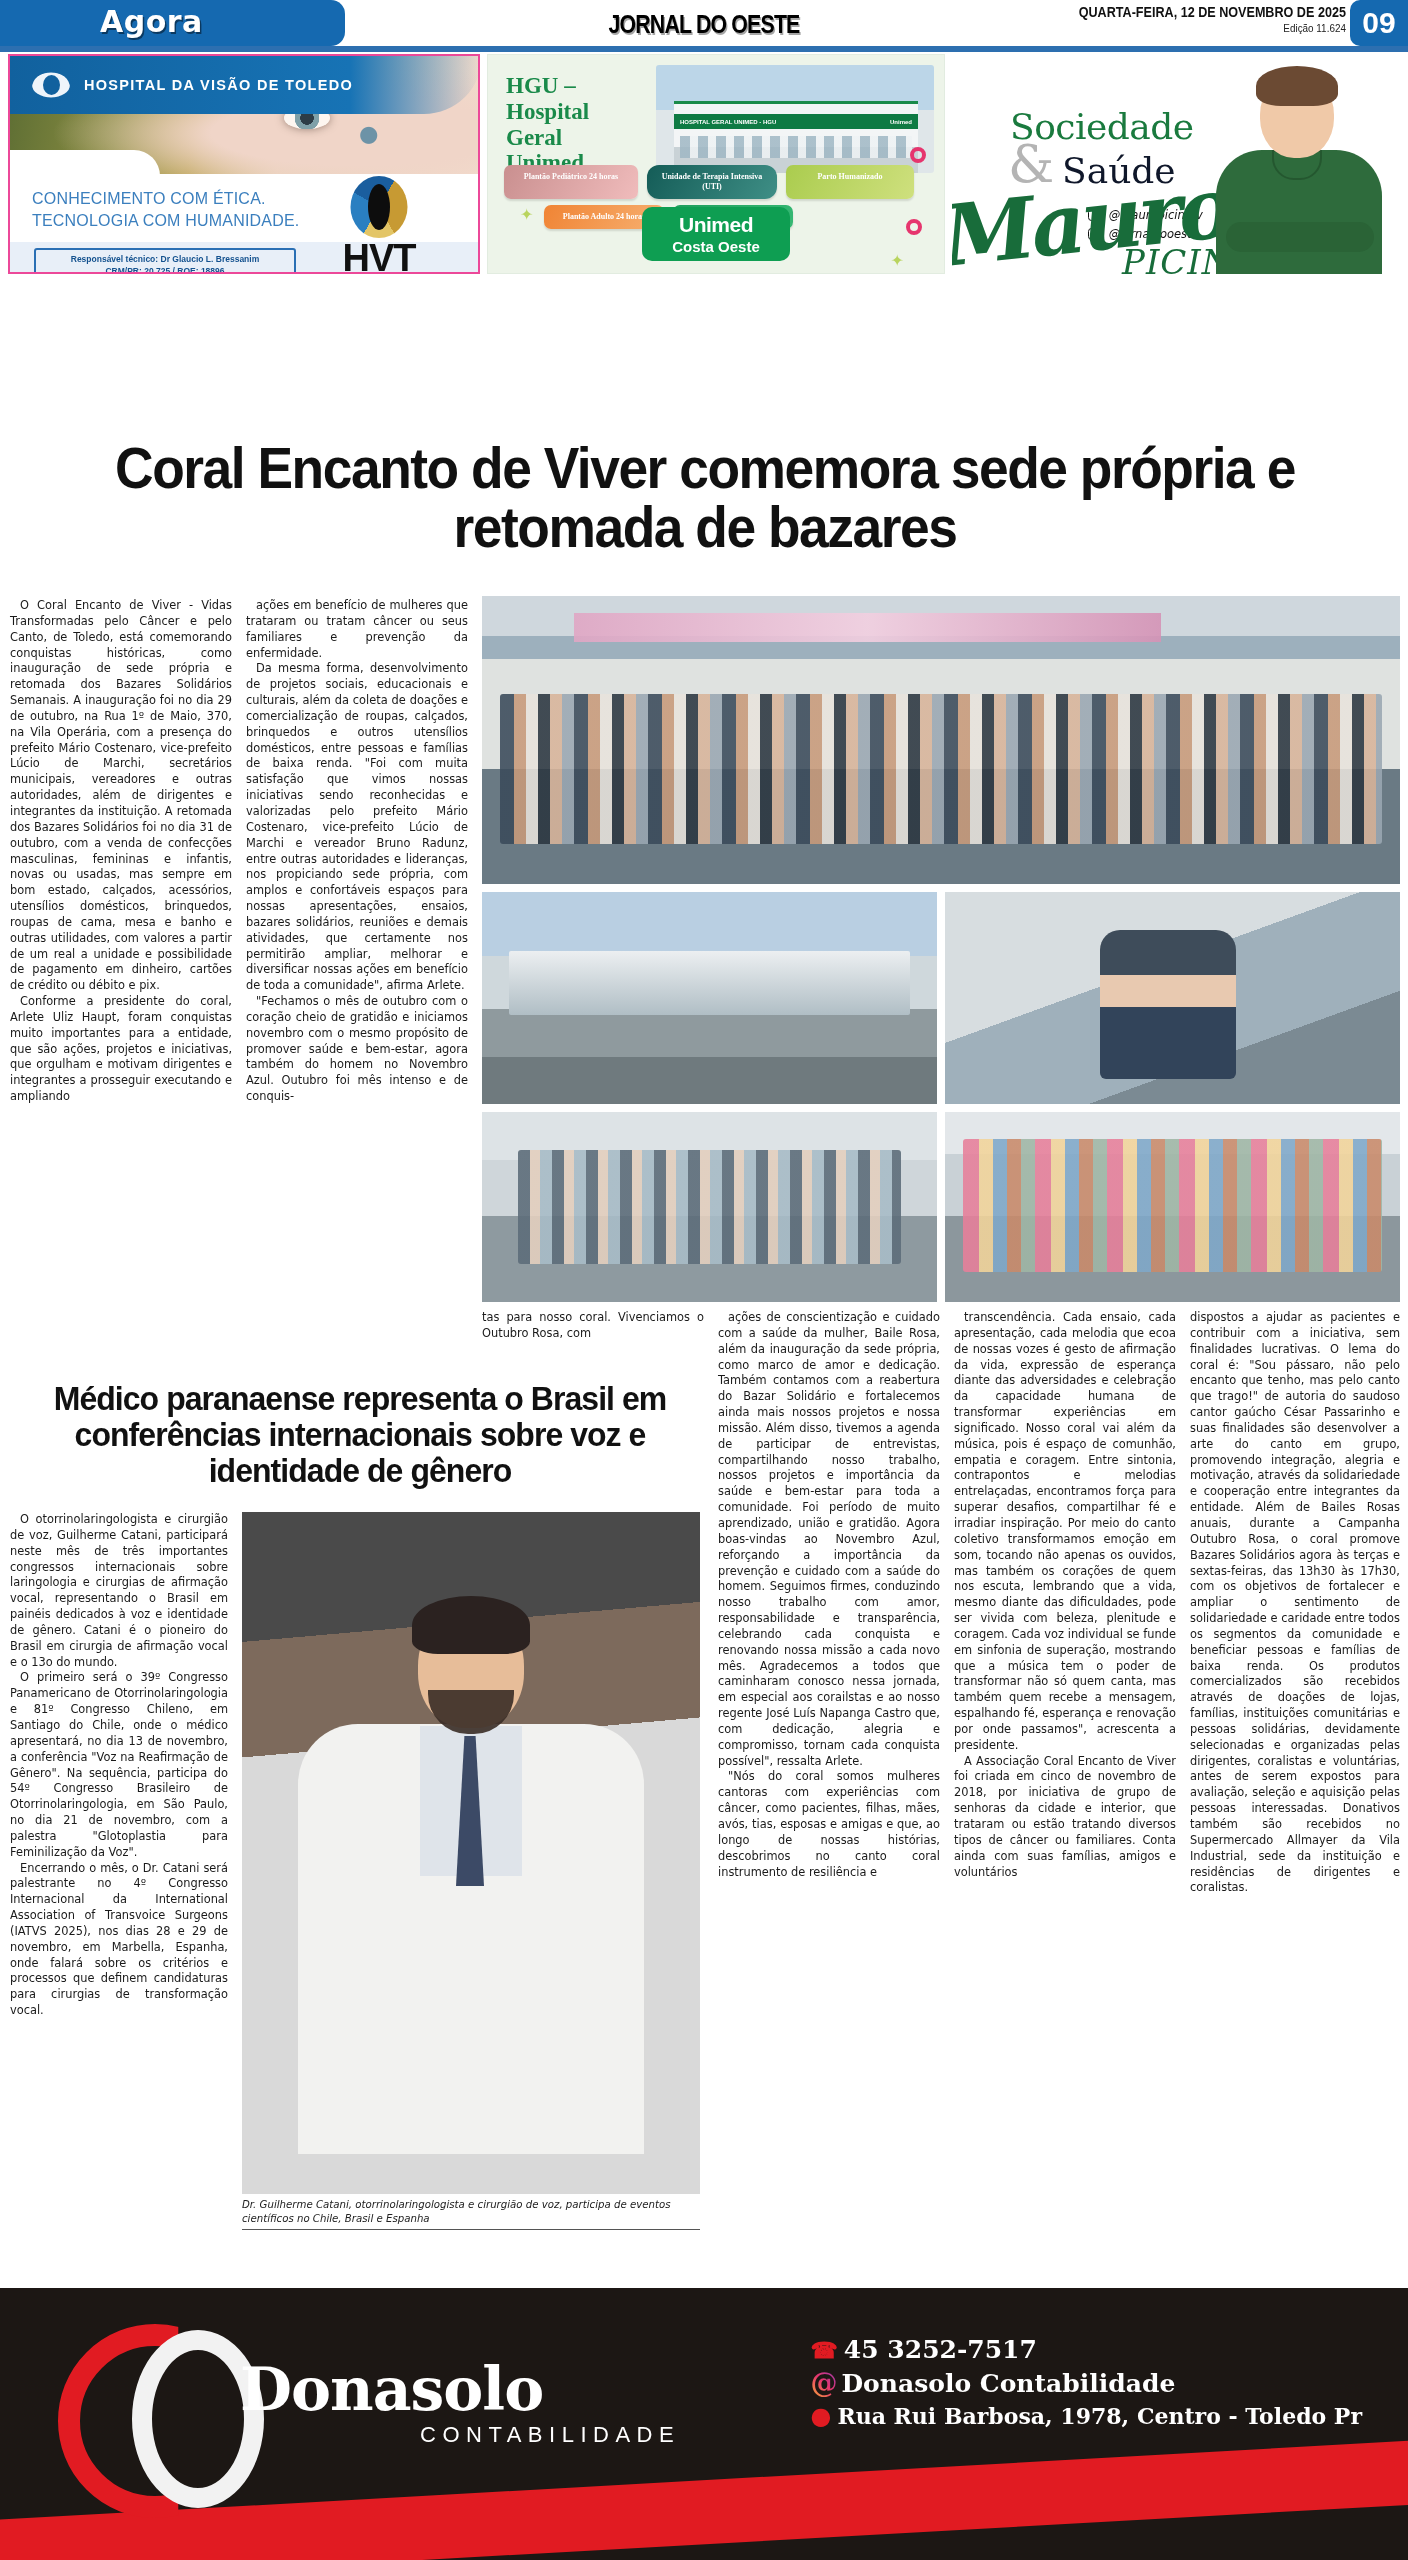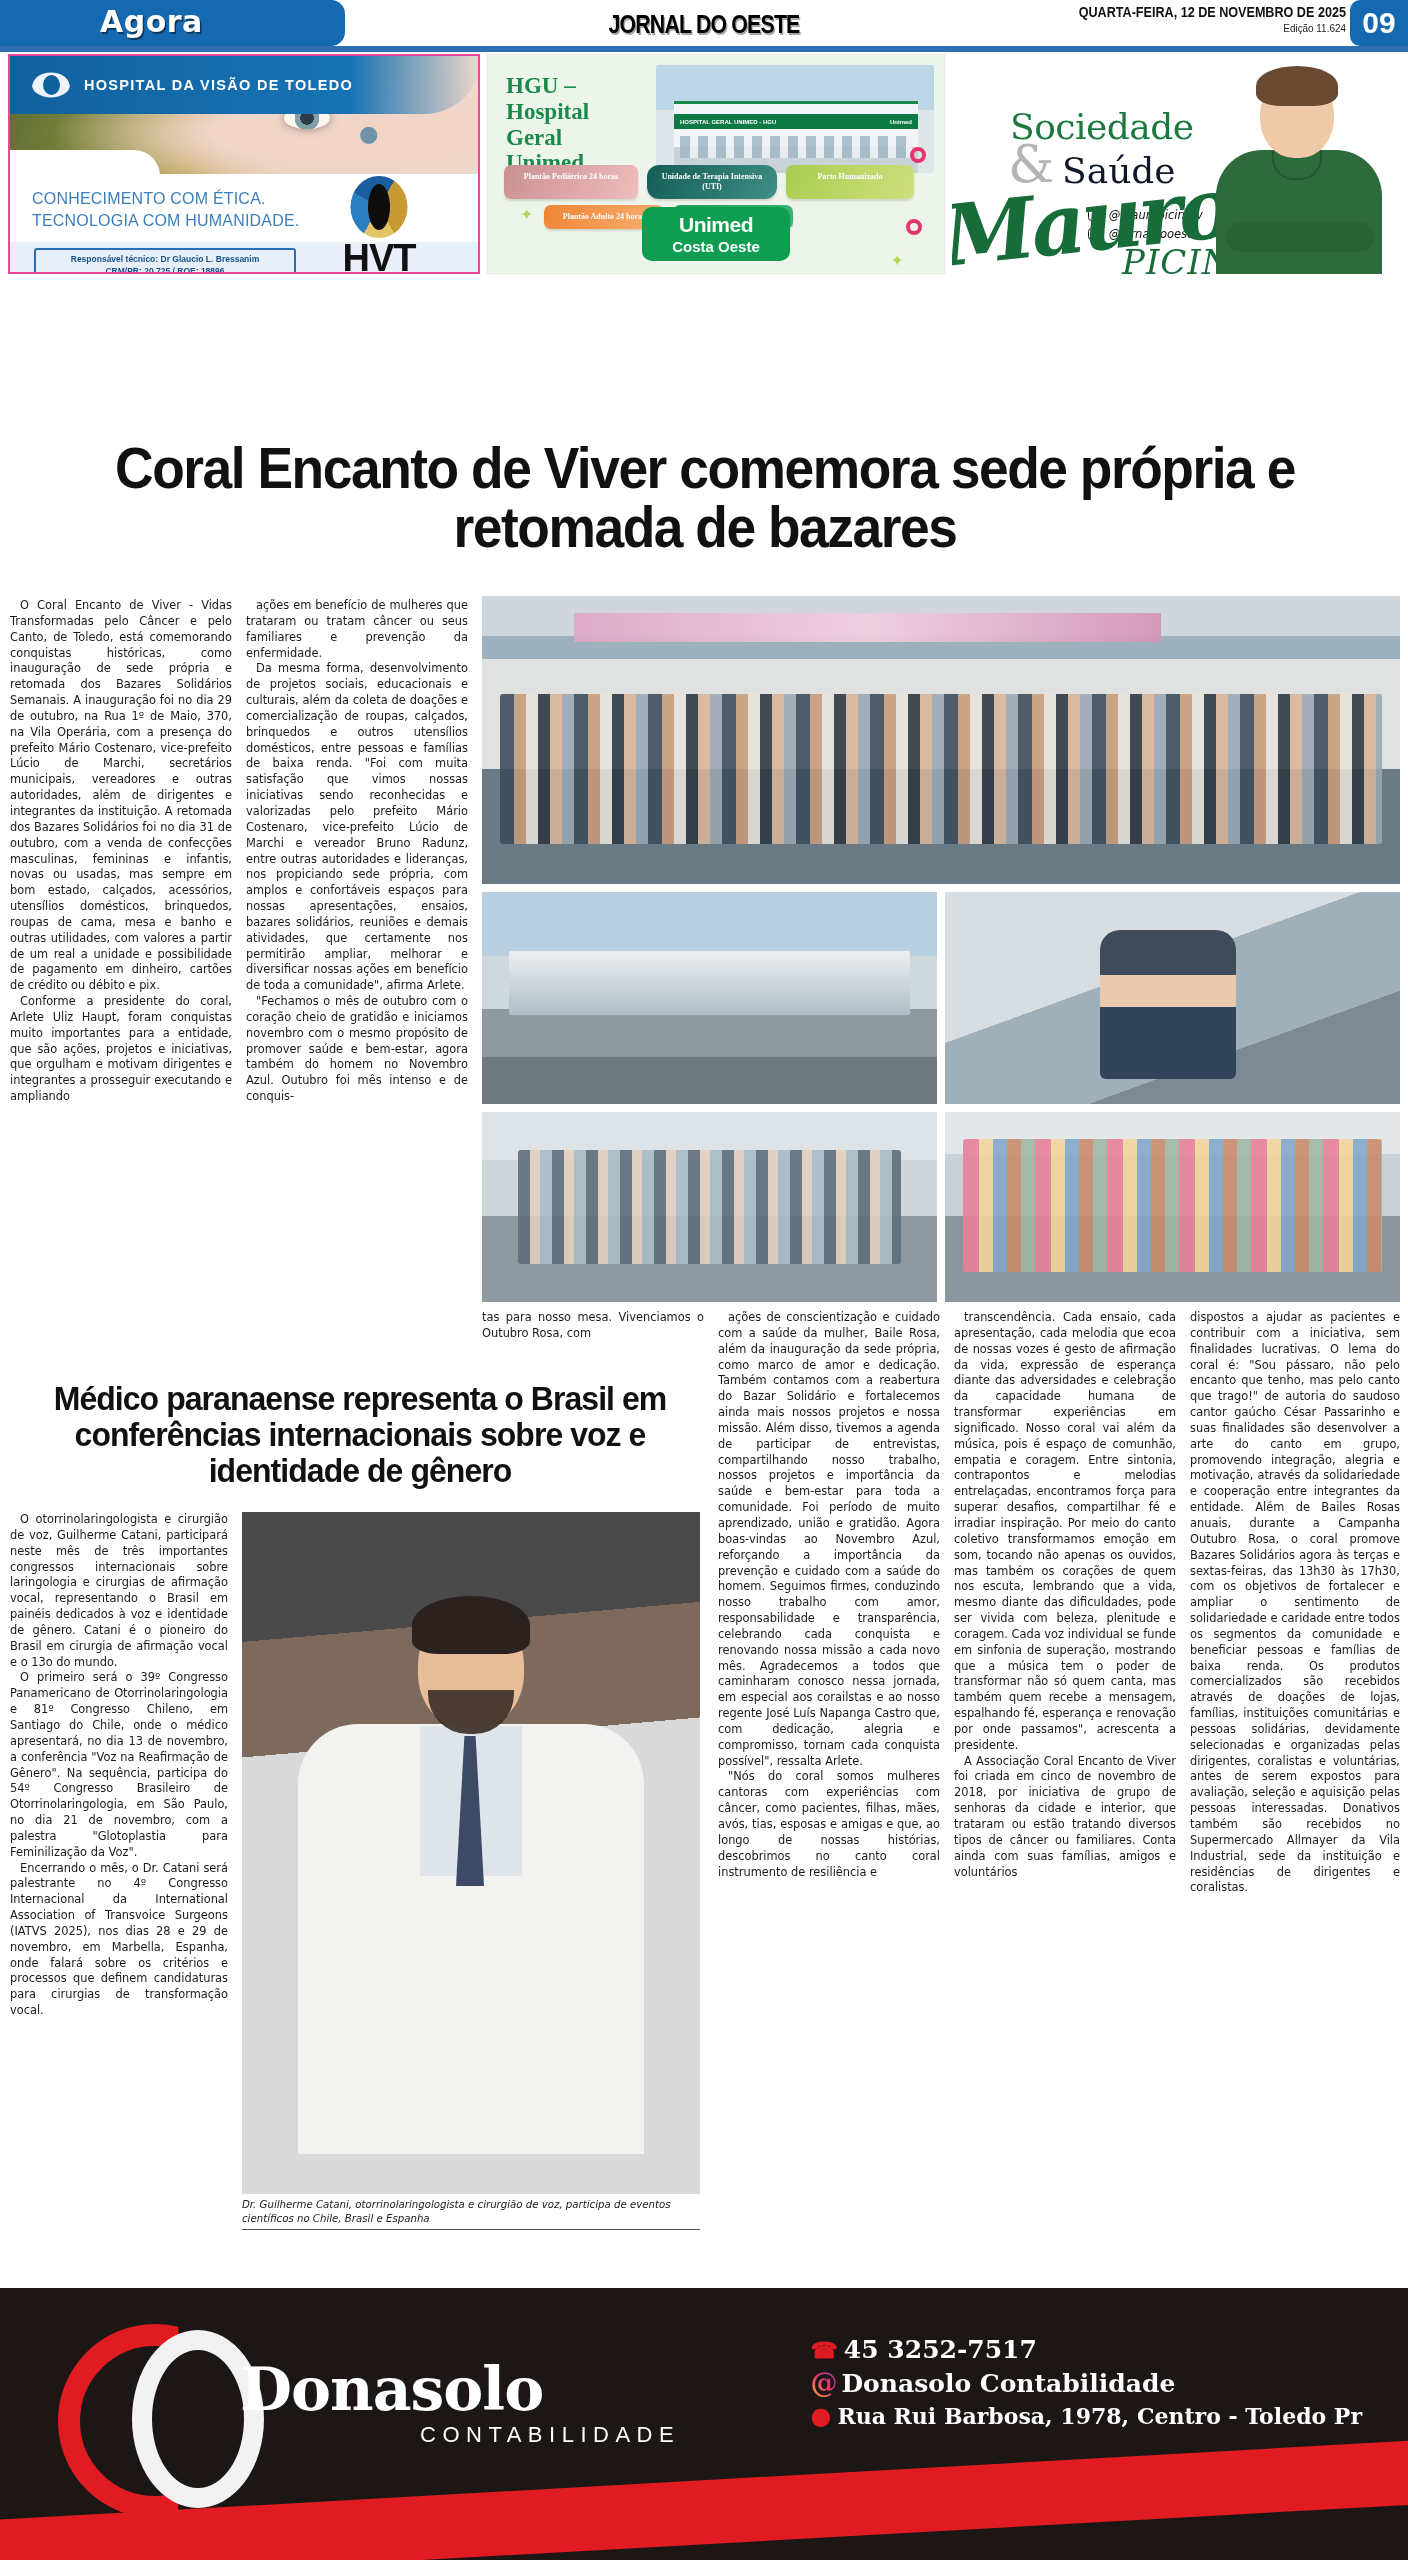--- a/index.html
+++ b/index.html
@@ -555,21 +555,21 @@
   <div class="a1-photos">
     <div class="ph ph-group">
       <div class="ph-pink"></div>
     </div>
     <div class="ph ph-build"></div>
     <div class="ph ph-person"></div>
     <div class="ph ph-bazar1"></div>
     <div class="ph ph-bazar2"></div>
   </div>
 
-  <div class="col a1-c3">tas para nosso mesa. Vivenciamos o Outubro Rosa, com</div>
+  <div class="col a1-c3">tas para nosso coral. Vivenciamos o Outubro Rosa, com</div>
   <div class="col a1-c4">
       <p>ações de conscientização e cuidado com a saúde da mulher, Baile Rosa, além da inauguração da sede própria, como marco de amor e dedicação. Também contamos com a reabertura do Bazar Solidário e fortalecemos ainda mais nossos projetos e nossa missão. Além disso, tivemos a agenda de participar de entrevistas, compartilhando nosso trabalho, nossos projetos e importância da saúde e bem-estar para toda a comunidade. Foi período de muito aprendizado, união e gratidão. Agora boas-vindas ao Novembro Azul, reforçando a importância da prevenção e cuidado com a saúde do homem. Seguimos firmes, conduzindo nosso trabalho com amor, responsabilidade e transparência, celebrando cada conquista e renovando nossa missão a cada novo mês. Agradecemos a todos que caminharam conosco nessa jornada, em especial aos corailstas e ao nosso regente José Luís Napanga Castro que, com dedicação, alegria e compromisso, tornam cada conquista possível", ressalta Arlete.</p>
       <p>"Nós do coral somos mulheres cantoras com experiências com câncer, como pacientes, filhas, mães, avós, tias, esposas e amigas e que, ao longo de nossas histórias, descobrimos no canto coral instrumento de resiliência e</p>
     </div>
   <div class="col a1-c5">
       <p>transcendência. Cada ensaio, cada apresentação, cada melodia que ecoa de nossas vozes é gesto de afirmação da vida, expressão de esperança diante das adversidades e celebração da capacidade humana de transformar experiências em significado. Nosso coral vai além da música, pois é espaço de comunhão, empatia e coragem. Entre sintonia, contrapontos e melodias entrelaçadas, encontramos força para superar desafios, compartilhar fé e irradiar inspiração. Por meio do canto coletivo transformamos emoção em som, tocando não apenas os ouvidos, mas também os corações de quem nos escuta, lembrando que a vida, mesmo diante das dificuldades, pode ser vivida com beleza, plenitude e coragem. Cada voz individual se funde em sinfonia de superação, mostrando que a música tem o poder de transformar não só quem canta, mas também quem recebe a mensagem, espalhando fé, esperança e renovação por onde passamos", acrescenta a presidente.</p>
       <p>A Associação Coral Encanto de Viver foi criada em cinco de novembro de 2018, por iniciativa de grupo de senhoras da cidade e interior, que trataram ou estão tratando diversos tipos de câncer ou familiares. Conta ainda com suas famílias, amigos e voluntários</p>
     </div>
   <div class="col a1-c6">dispostos a ajudar as pacientes e contribuir com a iniciativa, sem finalidades lucrativas. O lema do coral é: "Sou pássaro, não pelo encanto que tenho, mas pelo canto que trago!" de autoria do saudoso cantor gaúcho César Passarinho e suas finalidades são desenvolver a arte do canto em grupo, promovendo integração, alegria e motivação, através da solidariedade e cooperação entre integrantes da entidade. Além de Bailes Rosas anuais, durante a Campanha Outubro Rosa, o coral promove Bazares Solidários agora às terças e sextas-feiras, das 13h30 às 17h30, com os objetivos de fortalecer e ampliar o sentimento de solidariedade e caridade entre todos os segmentos da comunidade e beneficiar pessoas e famílias de baixa renda. Os produtos comercializados são recebidos através de doações de lojas, famílias, instituições comunitárias e pessoas solidárias, devidamente selecionadas e organizadas pelas dirigentes, coralistas e voluntárias, antes de serem expostos para avaliação, seleção e aquisição pelas pessoas interessadas. Donativos também são recebidos no Supermercado Allmayer da Vila Industrial, sede da instituição e residências de dirigentes e coralistas.</div>
 </div>

